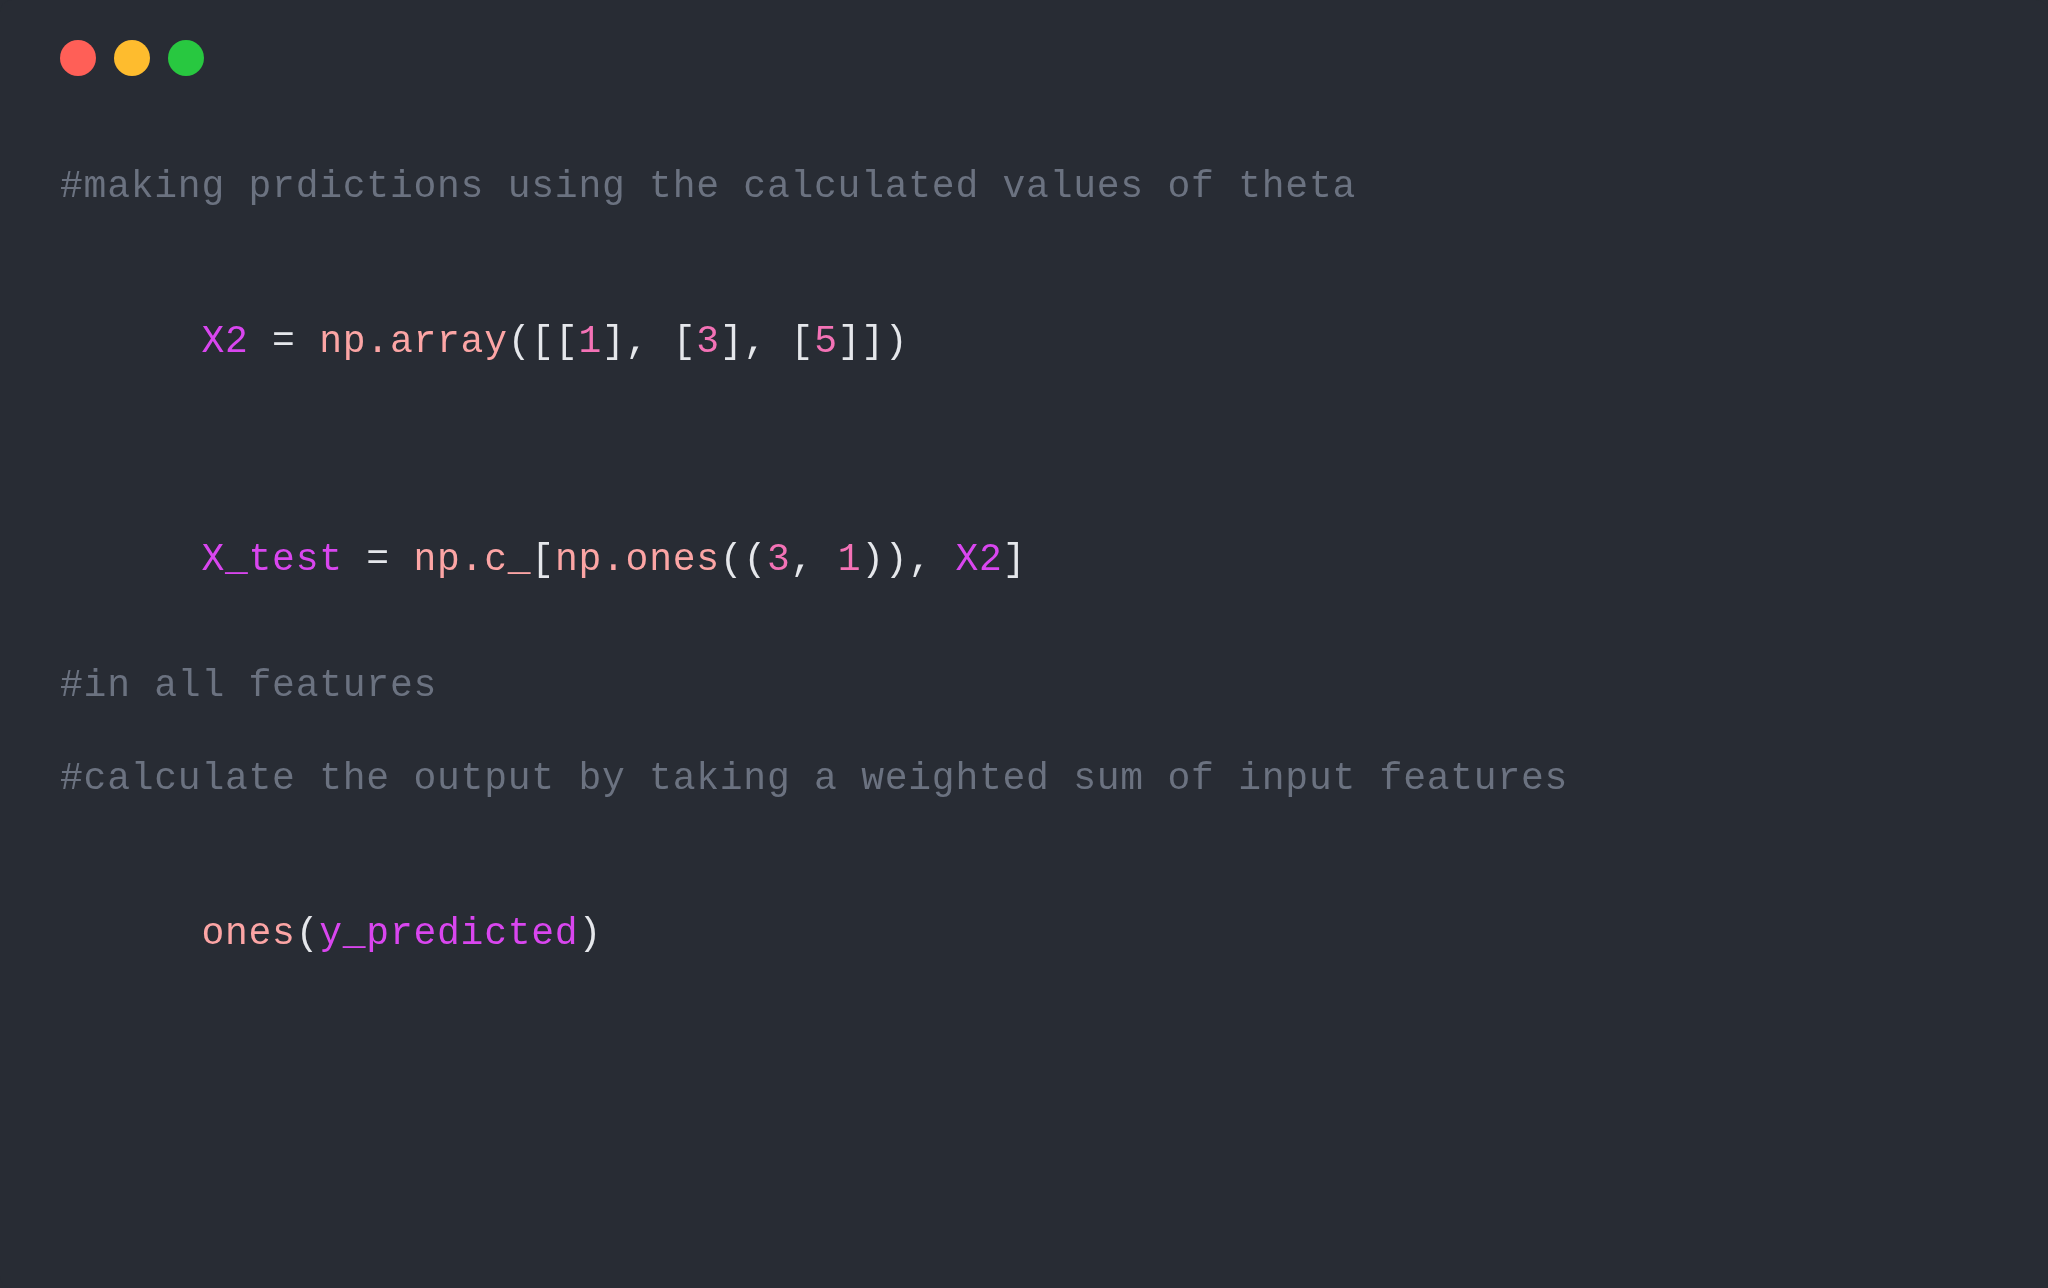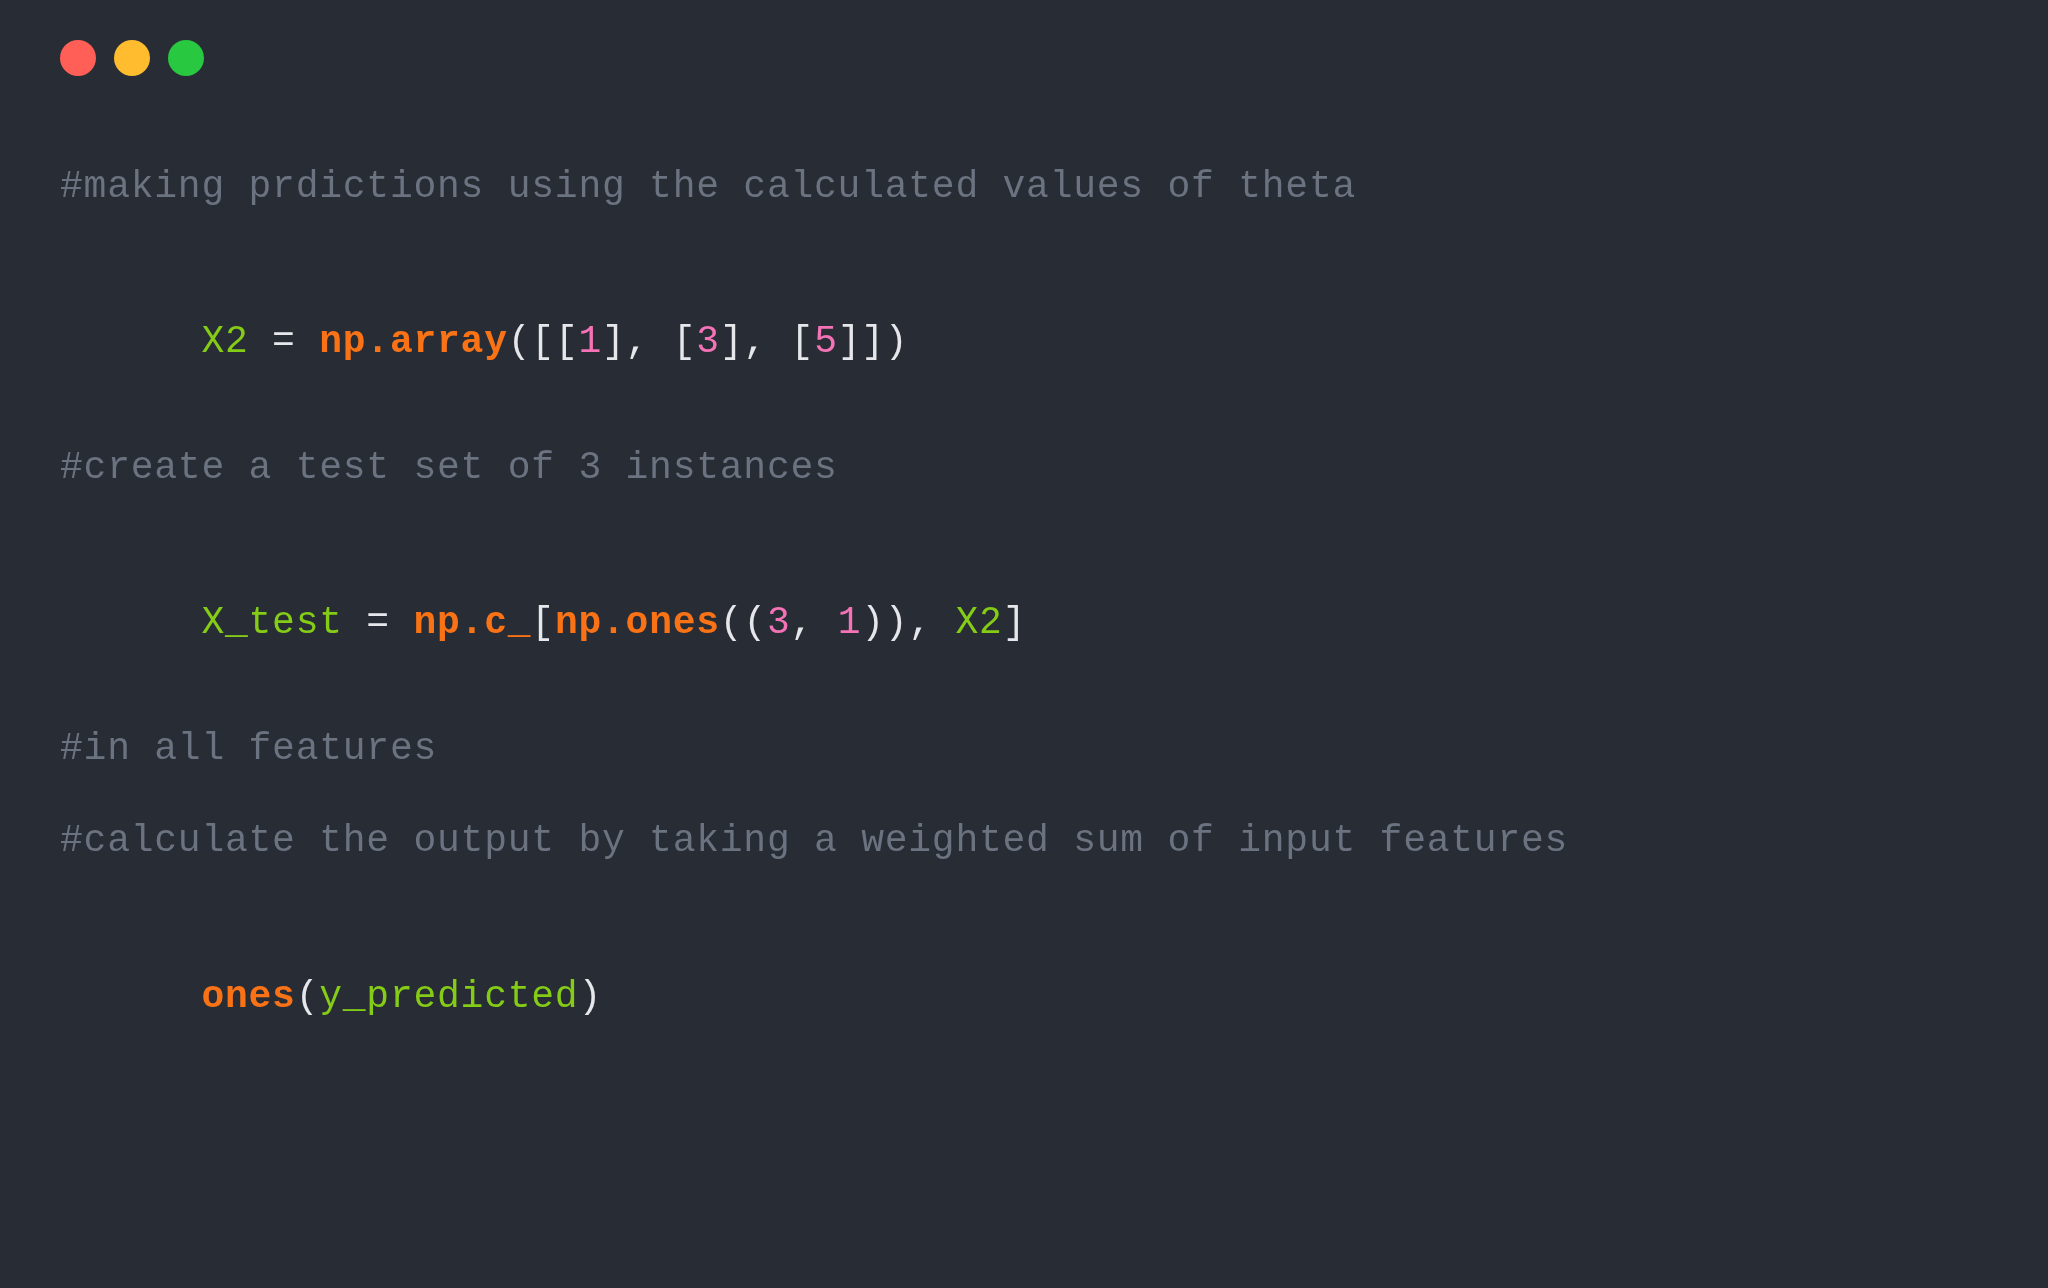--- a/index.html
+++ b/index.html
@@ -50,34 +50,33 @@
       line-height: 1.65;
       white-space: pre;
       letter-spacing: 0.02em;
     }
 
     .comment {
       color: #6b7280;
     }
 
     .code-green {
-      color: #84cc16;
+      color: #d946ef;
     }
 
     .code-white {
       color: #e5e7eb;
     }
 
     .code-pink {
       color: #f472b6;
     }
 
     .code-cyan {
-      color: #f97316;
-      font-weight: bold;
+      color: #fca5a5;
     }
 
     .blank-line {
       height: 30px;
     }
 
     .mixed-line {
       font-size: 38px;
       line-height: 1.65;
       white-space: pre;
@@ -97,21 +96,20 @@
   <div class="code-area">
 
     <div class="line comment">#making prdictions using the calculated values of theta</div>
 
     <div class="blank-line"></div>
 
     <div class="mixed-line">
       <span class="code-green">X2 </span><span class="code-white">= </span><span class="code-cyan">np.array</span><span class="code-white">([[</span><span class="code-pink">1</span><span class="code-white">], [</span><span class="code-pink">3</span><span class="code-white">], [</span><span class="code-pink">5</span><span class="code-white">]])</span>
     </div>
 
-    <div class="line comment">#create a test set of 3 instances</div>
 
     <div class="blank-line"></div>
 
     <div class="mixed-line">
       <span class="code-green">X_test </span><span class="code-white">= </span><span class="code-cyan">np.c_</span><span class="code-white">[</span><span class="code-cyan">np.ones</span><span class="code-white">((</span><span class="code-pink">3</span><span class="code-white">, </span><span class="code-pink">1</span><span class="code-white">)), </span><span class="code-green">X2</span><span class="code-white">]</span>
     </div>
 
     <div class="line comment">#in all features</div>
 
     <div class="blank-line"></div>

